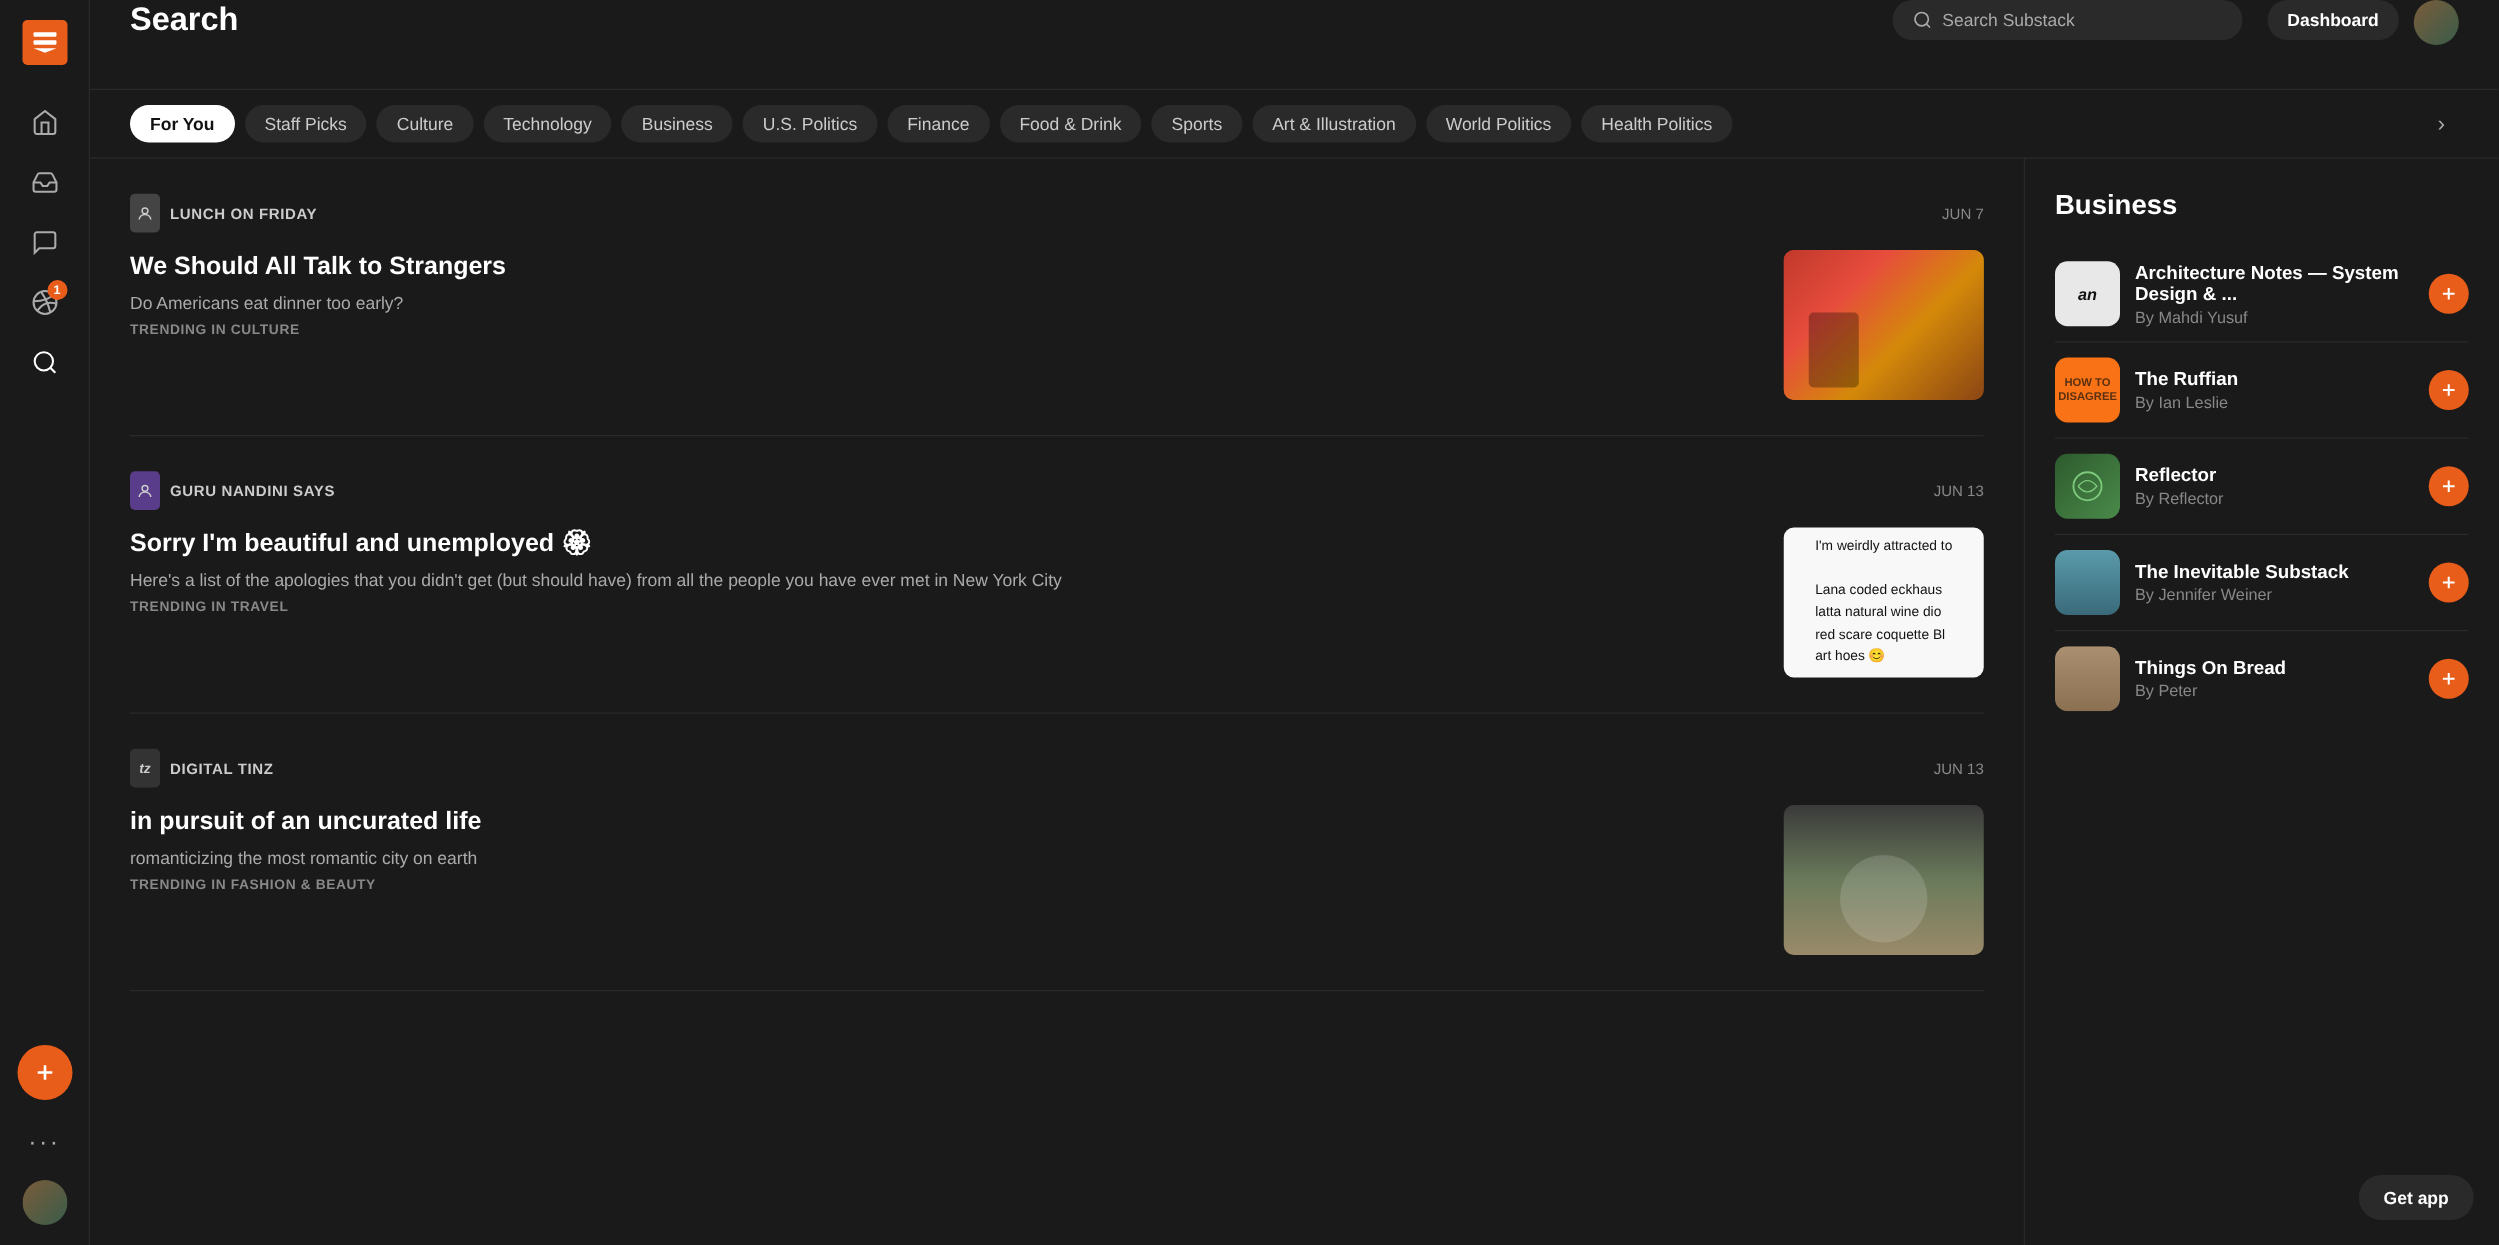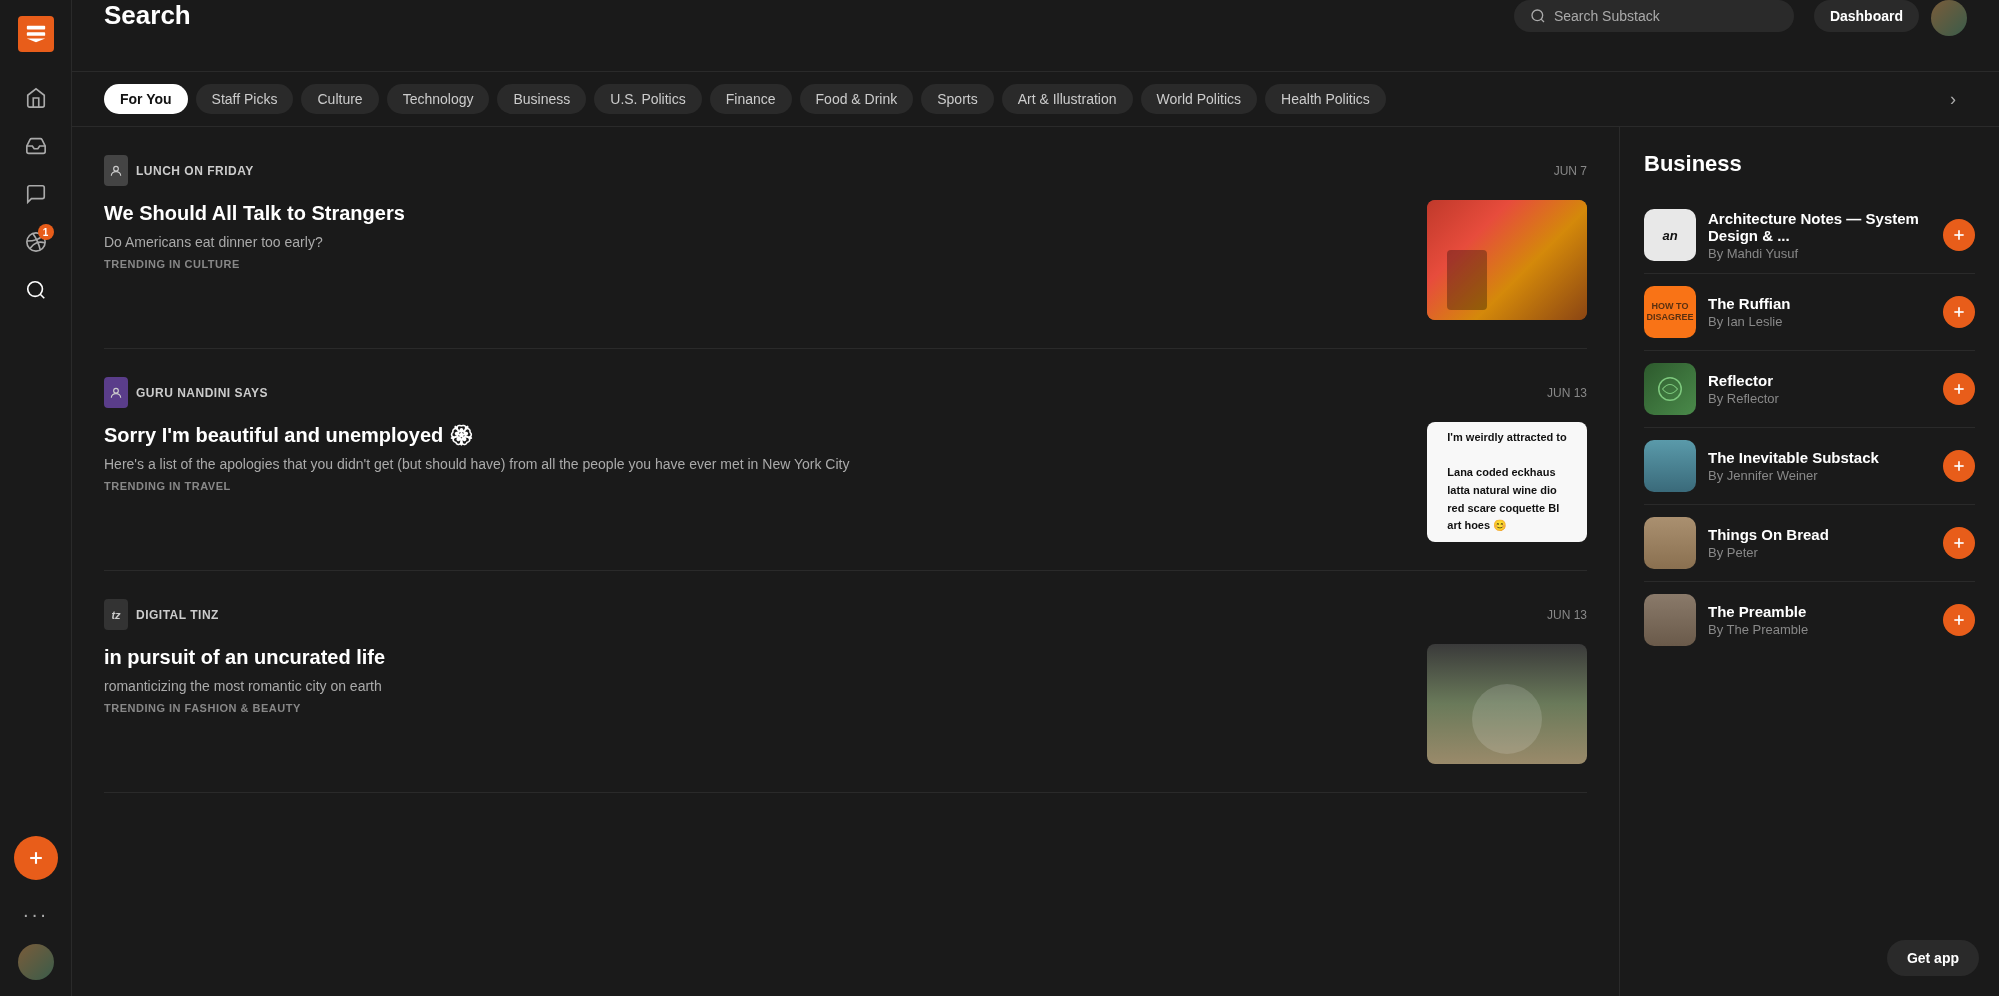--- a/index.html
+++ b/index.html
@@ -489,21 +489,21 @@
           </div>
           <span class="feed-date">JUN 13</span>
         </div>
         <div class="feed-body">
           <div class="feed-text">
             <div class="feed-title">Sorry I'm beautiful and unemployed 🏵</div>
             <div class="feed-desc">Here's a list of the apologies that you didn't get (but should have) from all the people you have ever met in New York City</div>
             <div class="feed-tag">TRENDING IN TRAVEL</div>
           </div>
           <div class="feed-image" style="background:#f8f8f8;display:flex;align-items:center;justify-content:center;padding:10px;border-radius:8px;">
-            <div class="img2-text" style="font-size:11px;font-weight:700;color:#111;line-height:1.6;text-align:left;">
+            <div class="img2-text" style="font-size:11px;font-weight:400;color:#111;line-height:1.6;text-align:left;">
               I'm weirdly attracted to<br><br>
               Lana coded eckhaus<br>
               latta natural wine dio<br>
               red scare coquette Bl<br>
               art hoes 😊
             </div>
           </div>
         </div>
       </div>
 
@@ -604,33 +604,18 @@
           <div class="featured-author">By Peter</div>
         </div>
         <button class="featured-add">
           <svg viewBox="0 0 24 24">
               <line x1="12" y1="5" x2="12" y2="19"></line>
               <line x1="5" y1="12" x2="19" y2="12"></line>
             </svg>
         </button>
       </div>
 
-      <div class="featured-item">
-        <div class="featured-icon" style="background:linear-gradient(135deg,#7a6a5a,#5a4a3a);overflow:hidden;">
-          <div style="width:100%;height:100%;background:linear-gradient(to bottom,#8a7a6a,#6a5a4a);"></div>
-        </div>
-        <div class="featured-info">
-          <div class="featured-name">The Preamble</div>
-          <div class="featured-author">By The Preamble</div>
-        </div>
-        <button class="featured-add">
-          <svg viewBox="0 0 24 24">
-              <line x1="12" y1="5" x2="12" y2="19"></line>
-              <line x1="5" y1="12" x2="19" y2="12"></line>
-            </svg>
-        </button>
-      </div>
 
     </div>
   </div>
 </div>
 
 <button class="get-app">Get app</button>
 
 </body></html>

